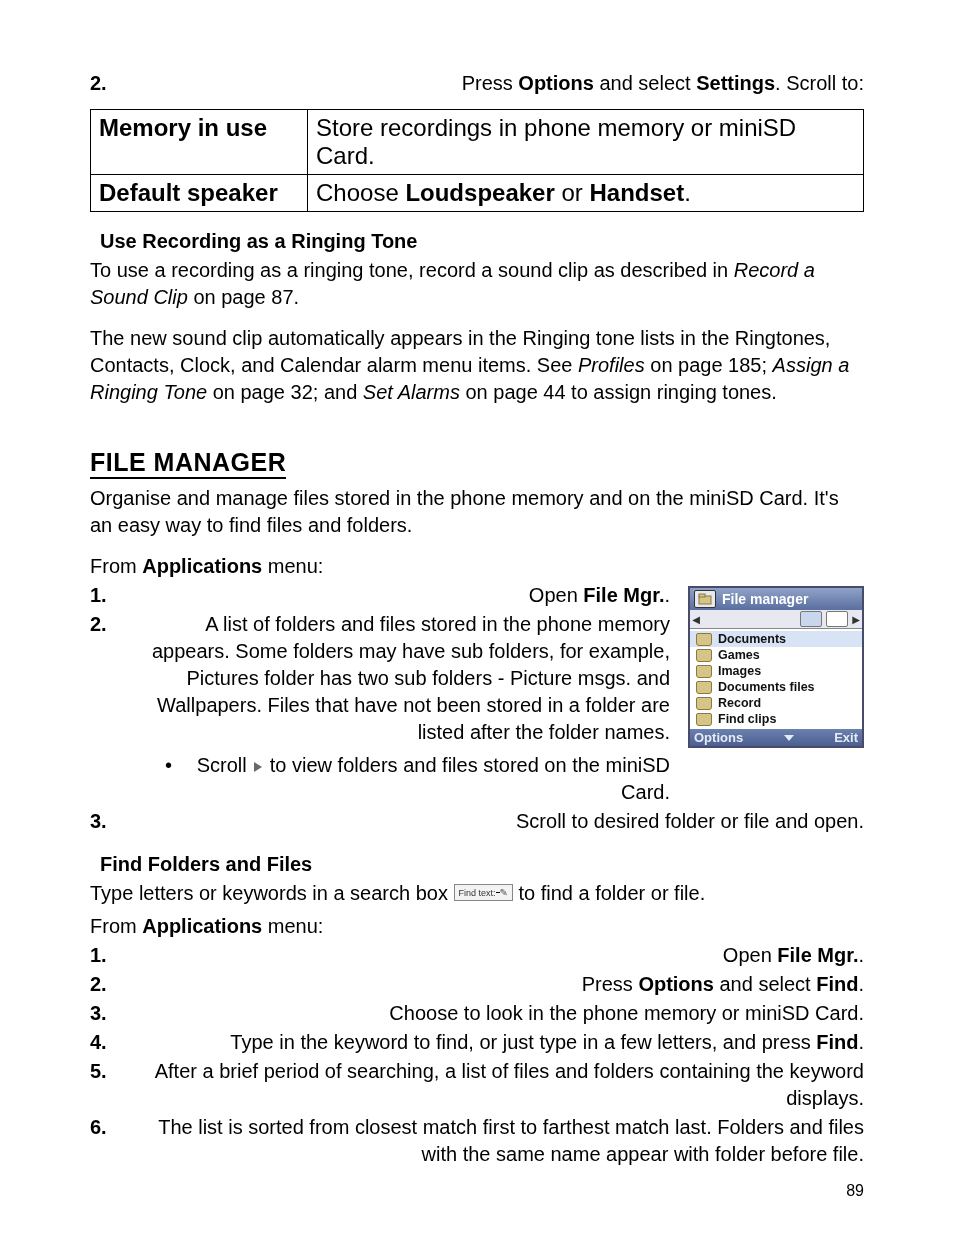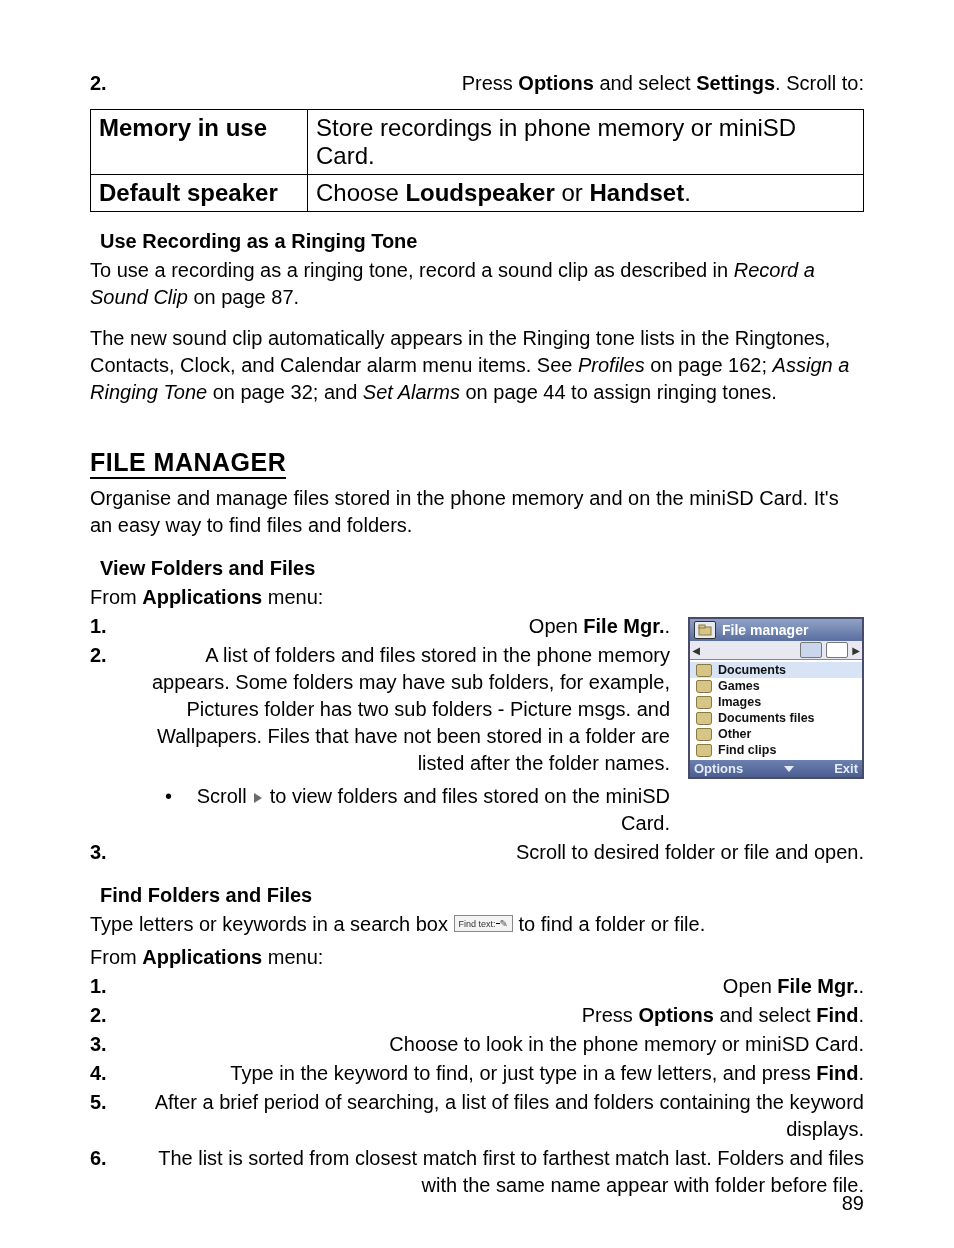--- a/index.html
+++ b/index.html
@@ -219,23 +219,23 @@
     display: inline-block;
     width: 0; height: 0;
     border-top: 5px solid transparent;
     border-bottom: 5px solid transparent;
     border-left: 8px solid #6a6a6a;
     vertical-align: baseline;
     margin: 0 2px;
   }
   .pagenum {
     position: absolute;
-    bottom: 36px;
+    bottom: 48px;
     right: 90px;
-    font-size: 20px;
+    font-size: 16px;
   }
 </style>
 </head>
 <body>
 
 <div class="page">
 
   <ul class="ol">
     <li>
       <span class="num">2.</span>
@@ -258,27 +258,26 @@
       </td>
     </tr>
   </tbody>
     </table>
 
   <div class="h3">Use Recording as a Ringing Tone</div>
   <p class="p">
     <span>To use a recording as a ringing tone, record a sound clip as described in </span><span class="i">Record a Sound Clip</span><span> on page 87.</span>
   </p>
   <p class="p">
-    <span>The new sound clip automatically appears in the Ringing tone lists in the Ringtones, Contacts, Clock, and Calendar alarm menu items. See </span><span class="i">Profiles</span><span> on page 162; </span><span class="i">Assign a Ringing Tone</span><span> on page 32; and </span><span class="i">Set Alarms</span><span> on page 44 to assign ringing tones.</span>
+    <span>The new sound clip automatically appears in the Ringing tone lists in the Ringtones, Contacts, Clock, and Calendar alarm menu items. See </span><span class="i">Profiles</span><span> on page 185; </span><span class="i">Assign a Ringing Tone</span><span> on page 32; and </span><span class="i">Set Alarms</span><span> on page 44 to assign ringing tones.</span>
   </p>
 
   <div><span class="h2">FILE MANAGER</span></div>
   <p class="p" style="margin-top:4px;">Organise and manage files stored in the phone memory and on the miniSD Card. It's an easy way to find files and folders.</p>
 
-  <div class="h3">View Folders and Files</div>
   <p class="p" style="margin-bottom:2px;">
     <span>From </span><span class="b">Applications</span><span> menu:</span>
   </p>
 
   <div class="row">
     <div class="row-text">
       <ul class="ol" style="margin-bottom:2px;">
         <li>
           <span class="num">1.</span>
           <span class="ct">
@@ -330,21 +329,21 @@
         <div class="ph-item">
             <span class="fic"></span>
             <span class="lbl">Images</span>
           </div>
         <div class="ph-item">
             <span class="fic"></span>
             <span class="lbl">Documents files</span>
           </div>
         <div class="ph-item">
             <span class="fic"></span>
-            <span class="lbl">Other</span>
+            <span class="lbl">Record</span>
           </div>
         <div class="ph-item">
             <span class="fic"></span>
             <span class="lbl">Find clips</span>
           </div>
       </div>
       <div class="ph-softkeys">
         <span>Options</span>
         <span class="tri"></span>
         <span>Exit</span>

